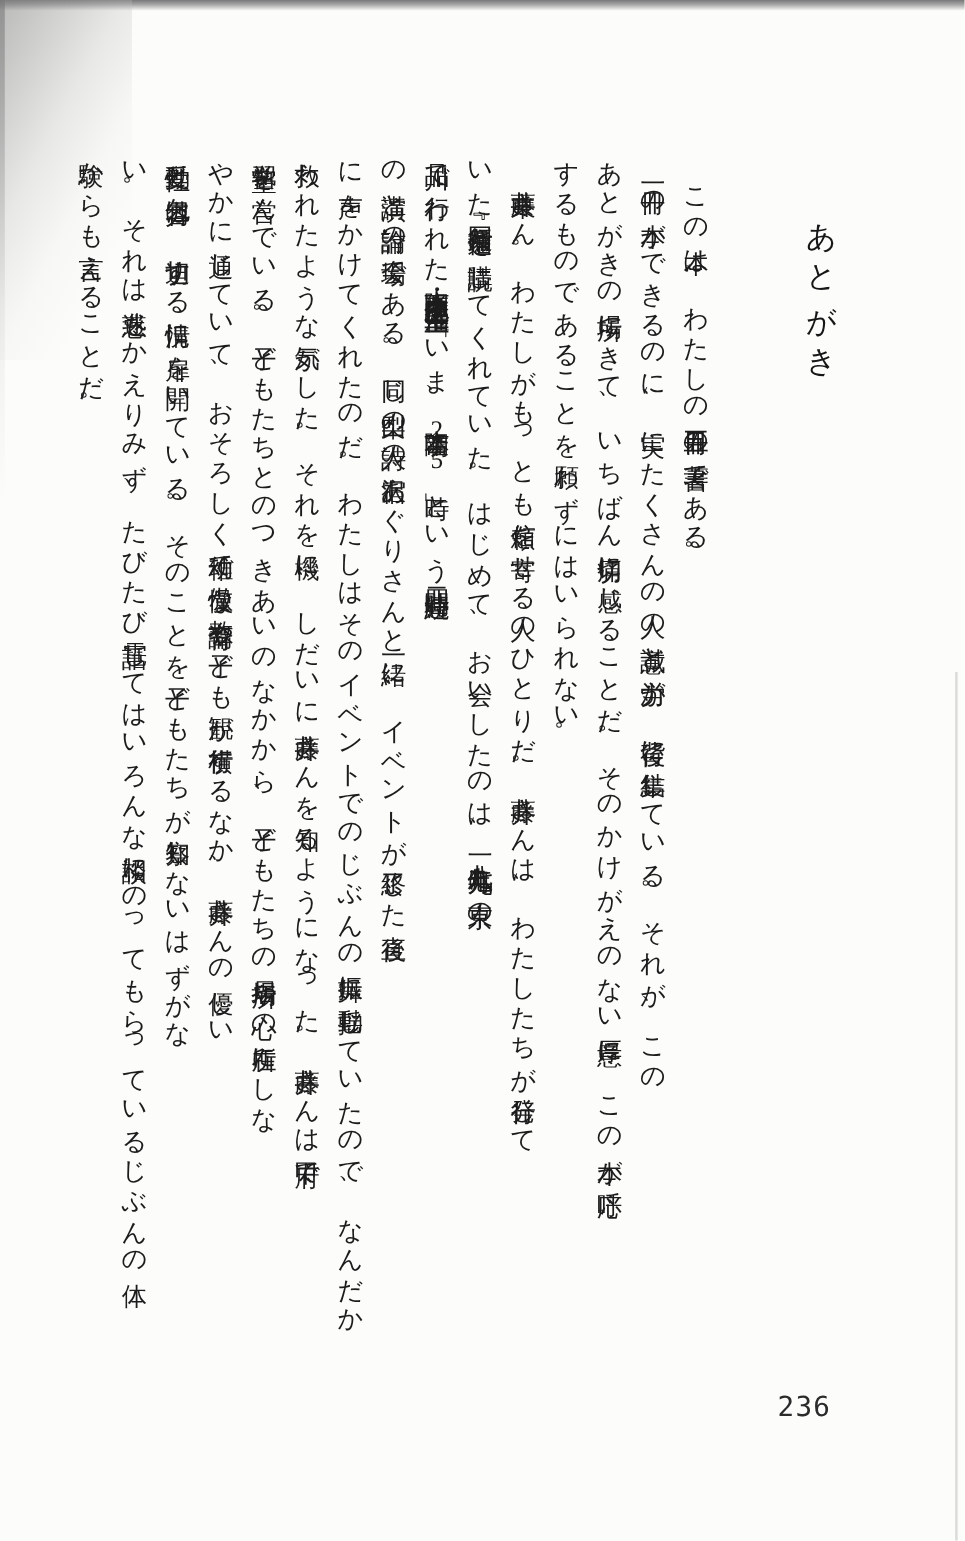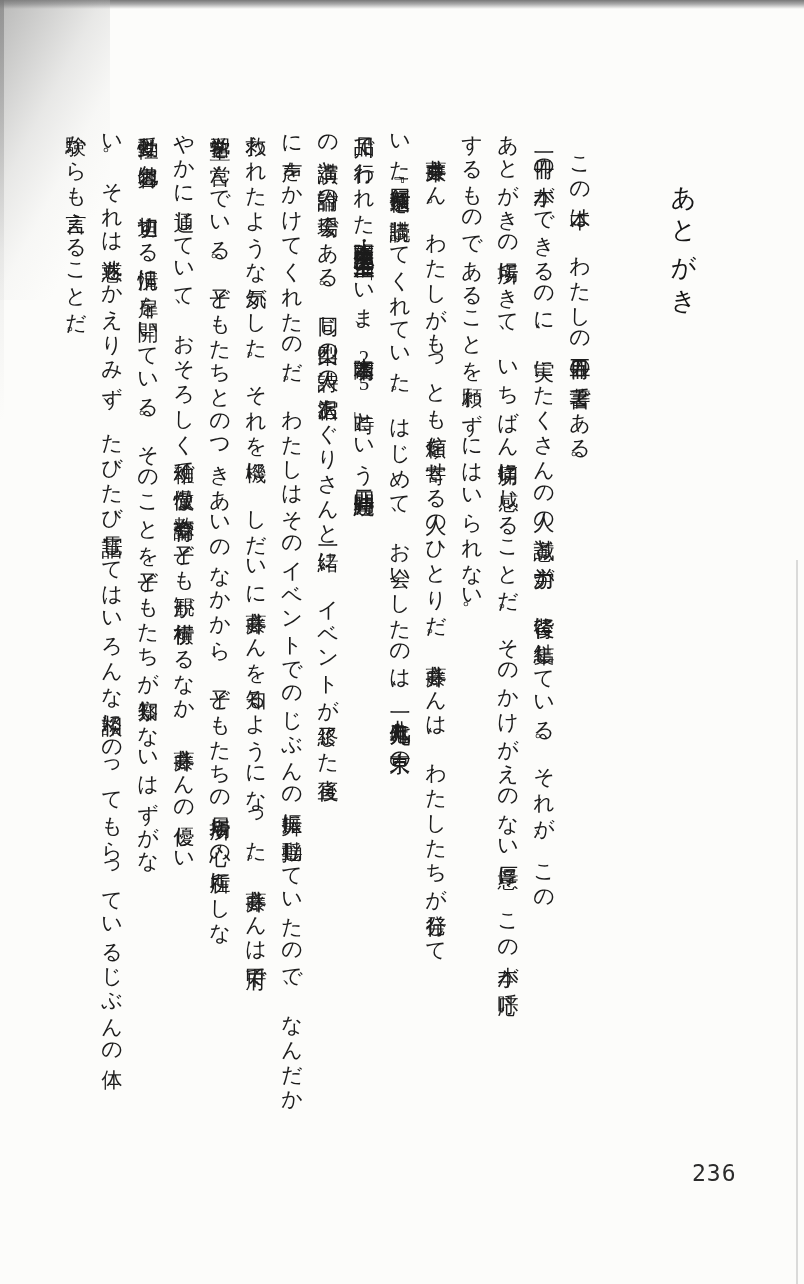--- a/index.html
+++ b/index.html
@@ -70,21 +70,20 @@
   }
   
   .page-number {
     position: absolute;
     top: 1160px;
     left: 648px;
     font-family: "DejaVu Sans Mono", monospace;
     font-size: 23px;
     letter-spacing: 1px;
     color: #2b2b2b;
-    margin-left: 44px;
   }
 </style>
 </head>
 <body>
 
 <div class="page">
 
   <div class="scan-top-edge"></div>
   <div class="scan-corner-shade"></div>
   <div class="scan-left-edge"></div>

